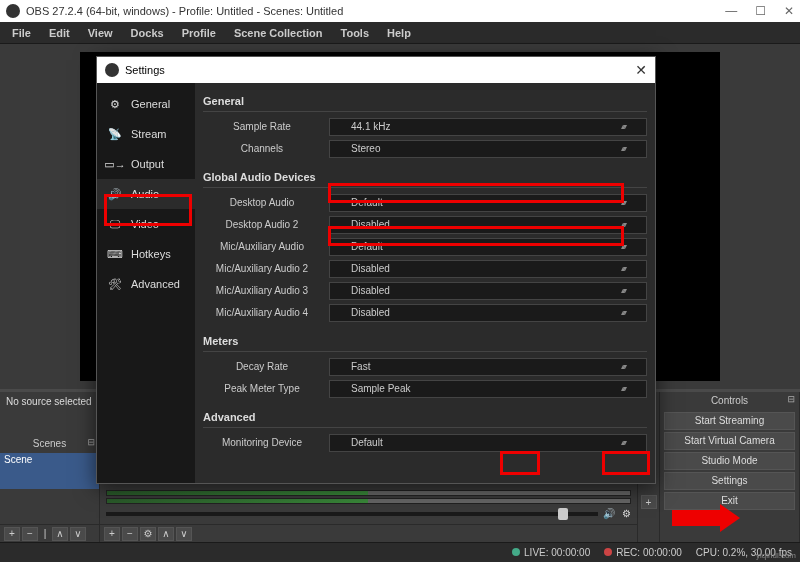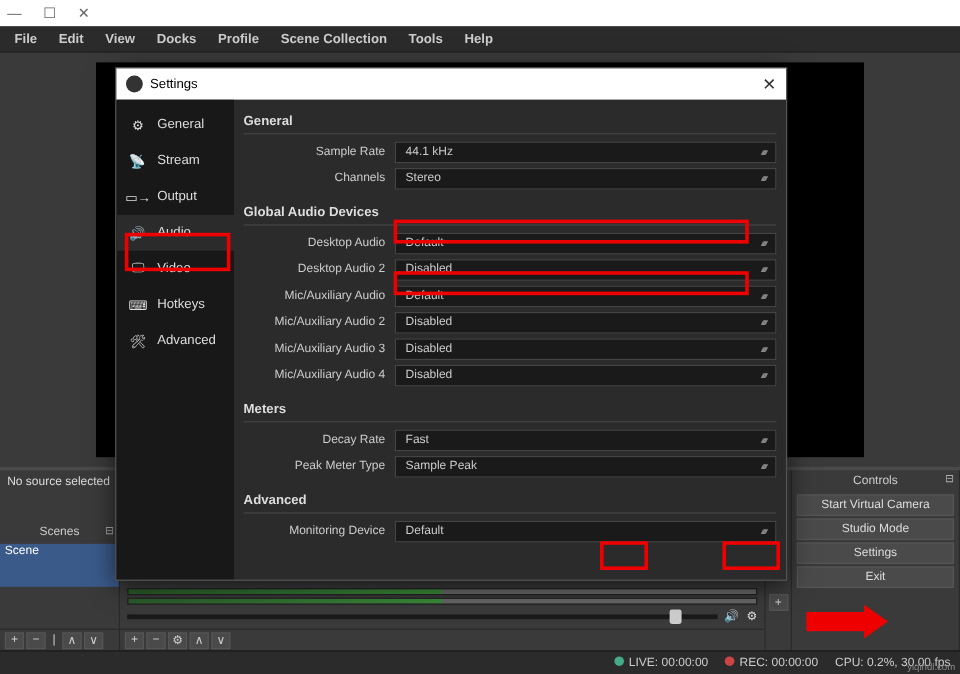--- a/index.html
+++ b/index.html
@@ -52,42 +52,46 @@
 
 .dialog-body { flex: 1; display: flex; overflow: hidden; }
 .sidebar { width: 98px; background: #181818; padding: 6px 0; }
 .side-item { height: 30px; display: flex; align-items: center; gap: 8px; padding: 0 10px; color: #ddd; font-size: 11px; cursor: default; }
 .side-item.selected { background: #2b2b2b; }
 .side-icon { width: 16px; height: 16px; display: inline-flex; align-items: center; justify-content: center; }
 
 .content { flex: 1; padding: 8px 8px 0 8px; overflow-y: auto; }
 .group-title { font-weight: bold; color: #ddd; font-size: 11px; padding: 4px 0; border-bottom: 1px solid #444; margin-bottom: 4px; }
 .row { display: flex; align-items: center; height: 21px; margin-bottom: 1px; }
-.row-label { width: 126px; text-align: right; padding-right: 8px; color: #ccc; font-size: 10px; }
+.row-label { width: 126px; text-align: center; padding-right: 8px; color: #ccc; font-size: 10px; }
 .row-field { flex: 1; }
-.combo { width: 100%; height: 18px; background: #1a1a1a; border: 1px solid #444; color: #ccc; font-size: 10px; padding: 0 8px; display: flex; align-items: center; justify-content: space-between; }
+.combo { width: 100%; height: 18px; background: #1a1a1a; border: 1px solid #444; color: #ccc; font-size: 10px; padding: 0 21px; display: flex; align-items: center; justify-content: space-between; }
 .combo .arrows { font-size: 8px; color: #888; letter-spacing: -2px; }
 
 .dialog-buttons { height: 36px; display: flex; align-items: center; justify-content: flex-end; gap: 6px; padding: 0 10px; border-top: 1px solid #3a3a3a; }
 .dlg-btn { min-width: 52px; height: 20px; background: #4a4a4a; border: 1px solid #666; color: #ddd; font-size: 10px; padding: 0 10px; }
 
 
 .hl { border: 3px solid #e00; position: absolute; z-index: 20; pointer-events: none; }
 
 
 .arrow { position: absolute; z-index: 21; }
 .arrow-body { width: 48px; height: 16px; background: #e00; }
 .arrow-head { width: 0; height: 0; border-top: 14px solid transparent; border-bottom: 14px solid transparent; border-left: 20px solid #e00; position: absolute; right: -20px; top: -6px; }
 
 .watermark { position: absolute; bottom: 2px; right: 4px; font-size: 8px; color: #888; z-index: 30; }
 </style>
 </head>
 <body>
 
 <div class="titlebar">
+  <div class="titlebar-left">
+    <span class="icon-box"></span>
+    <span>OBS 27.2.4 (64-bit, windows) - Profile: Untitled - Scenes: Untitled</span>
+  </div>
   <div class="win-controls">
     <span>—</span>
     <span>☐</span>
     <span>✕</span>
   </div>
 </div>
 
 <div class="menubar">
   <span>File</span>
   <span>Edit</span>
@@ -155,20 +159,21 @@
     <div class="panel" style="width:22px;">
       <div style="flex:1;display:flex;flex-direction:column;justify-content:flex-start;padding-top:44px;gap:6px;align-items:center;">
         <span style="color:#ccc;">⚙</span>
         <span class="footbtn" style="margin-top:40px;">+</span>
       </div>
     </div>
 
     <div class="panel controls-panel">
       <div class="panel-header">Controls</div>
       <div class="panel-body" style="padding:2px 4px;">
+        <div class="ctrl-btn">Start Streaming</div>
         <div class="ctrl-btn">Start Virtual Camera</div>
         <div class="ctrl-btn">Studio Mode</div>
         <div class="ctrl-btn">Settings</div>
         <div class="ctrl-btn">Exit</div>
       </div>
     </div>
   </div>
 </div>
 
 <div class="statusbar">

